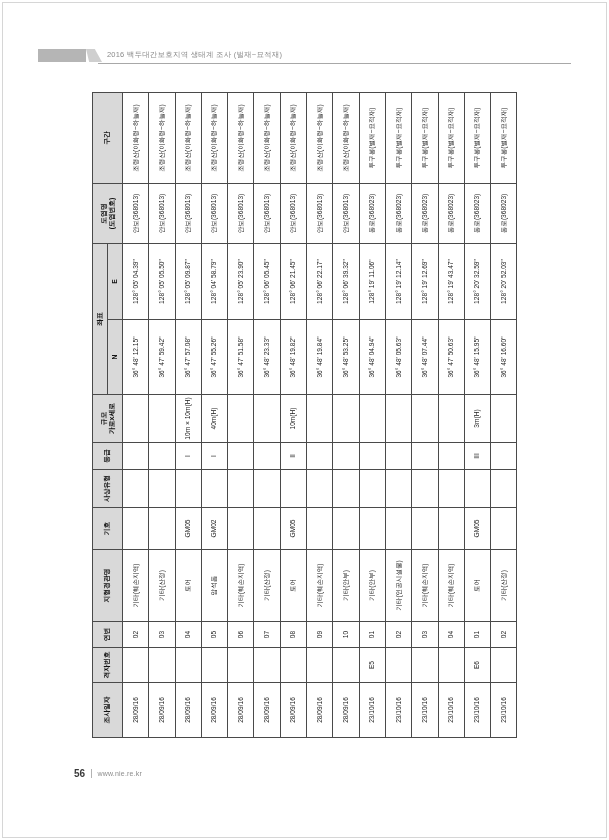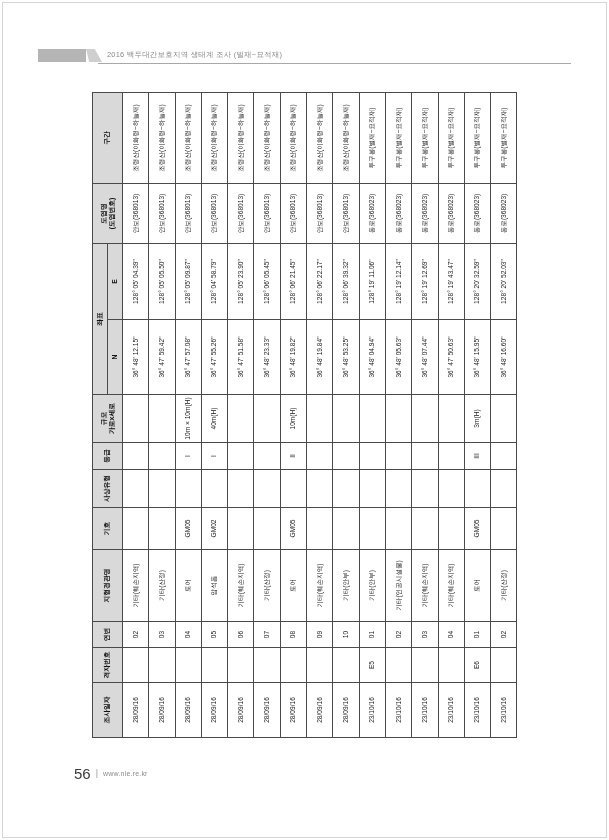--- a/index.html
+++ b/index.html
@@ -25,21 +25,21 @@
   table.survey{border-collapse:collapse;table-layout:fixed;width:645px;height:425px;}
   table.survey th,table.survey td{
     border:1px solid #4a4a4a;padding:0;text-align:center;vertical-align:middle;
     font-size:6.6px;color:#1a1a1a;white-space:nowrap;overflow:hidden;line-height:1.25;}
   table.survey th{background:#d9d9d9;font-weight:bold;font-size:6.8px;color:#111;}
   thead tr{height:15px;}
   tbody tr{height:26.3px;}
   .two-line{line-height:1.15;}
   
   .footer{position:absolute;left:74px;top:764px;height:18px;display:flex;align-items:center;}
-  .page-num{font-size:15px;font-weight:normal;color:#3a3a3a;}
+  .page-num{font-size:10px;font-weight:bold;color:#3a3a3a;}
   .foot-div{font-size:9px;color:#9a9a9a;margin:0 5px;}
   .site{font-size:7px;color:#8d8d8d;letter-spacing:0.2px;}
 </style>
 </head>
 <body>
 
 <div class="page-border"></div>
 
 <div class="run-head">
   <div class="head-tab"></div>

